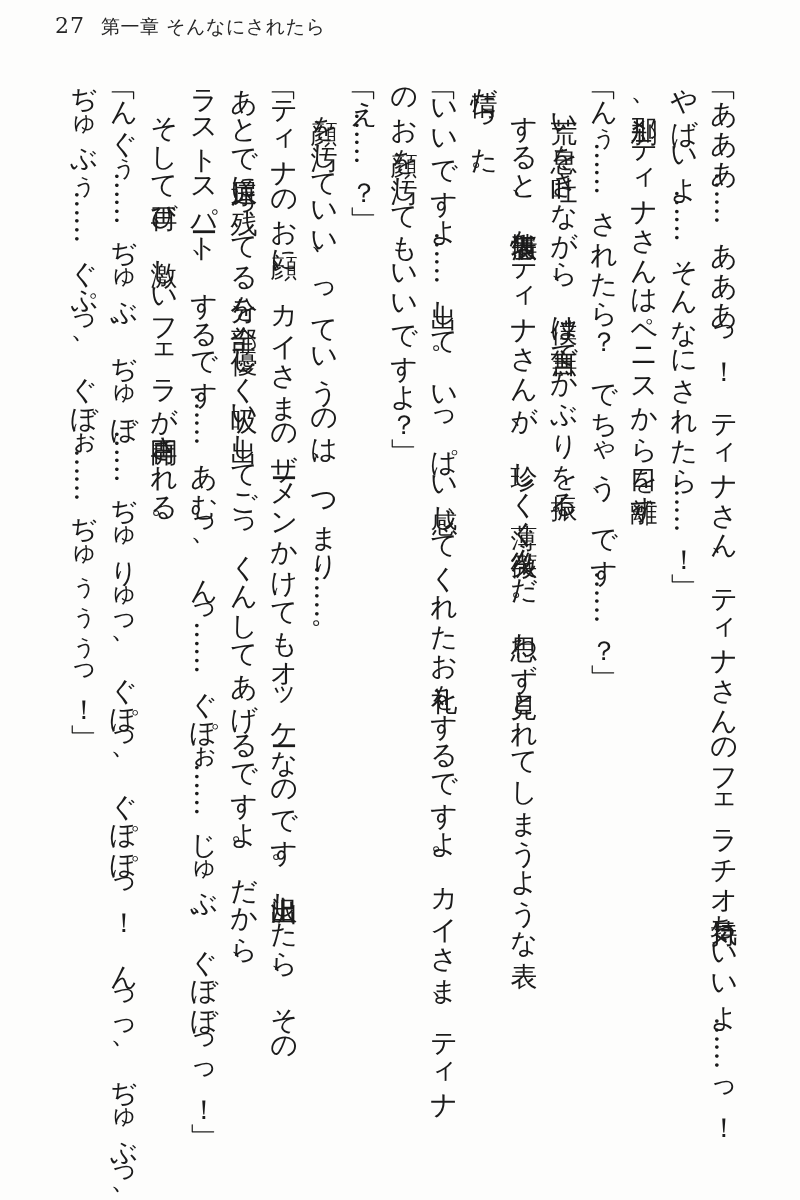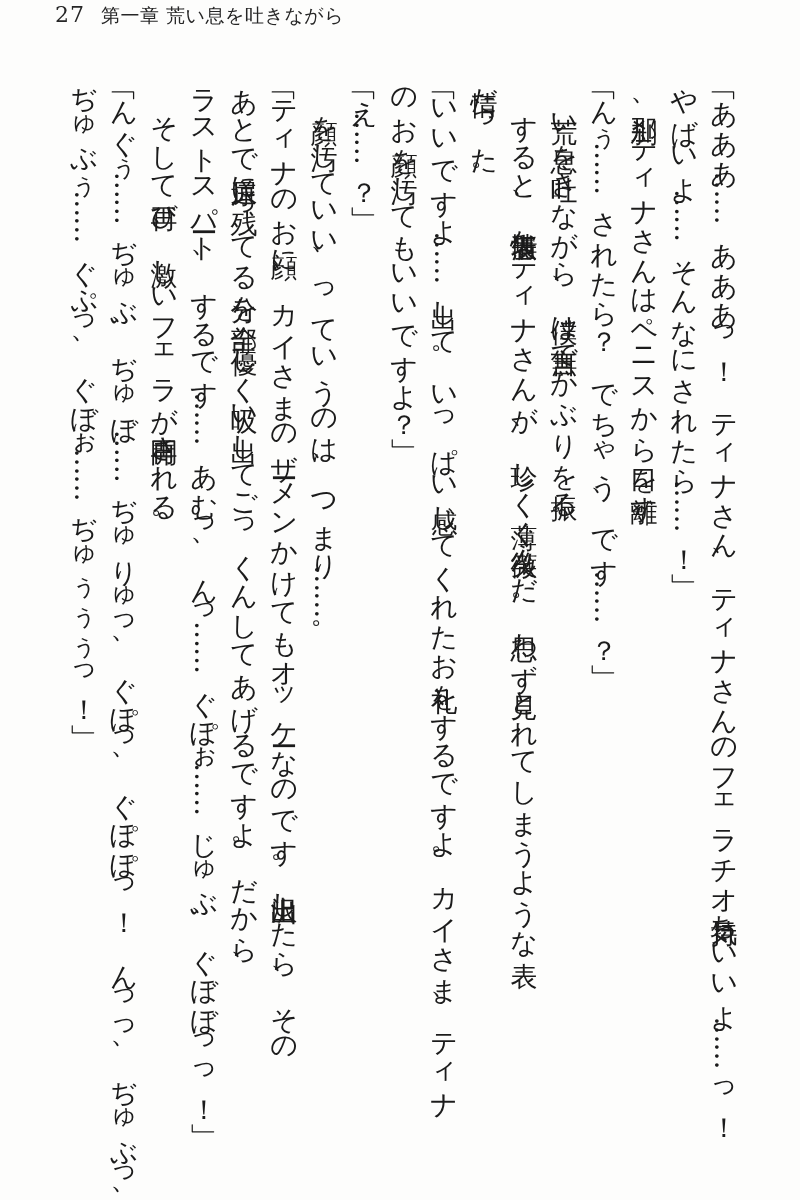--- a/index.html
+++ b/index.html
@@ -14,21 +14,21 @@
     position: relative;
     font-family: "DejaVu Serif", "Liberation Serif", serif;
     color: #1f1f1f;
   }
   .page {
     position: absolute;
     inset: 0;
   }
   .running-head {
     position: absolute;
-    top: 2px;
+    top: 13px;
     left: 55px;
     display: flex;
     align-items: baseline;
     gap: 16px;
     color: #262626;
     white-space: nowrap;
   }
   .page-number {
     font-size: 22px;
     letter-spacing: 1px;
@@ -62,21 +62,21 @@
     text-indent: 13px;
   }
 </style>
 </head>
 <body>
 
 <div class="page">
 
   <div class="running-head">
     <span class="page-number">27</span>
-    <span class="chapter-title">第一章 荒い息を吐きながら</span>
+    <span class="chapter-title">第一章 そんなにされたら</span>
   </div>
 
   <div class="text-body">
       <div class="line qindent">「あああ……あああっ！　ティナさん、ティナさんのフェラチオ気持ちいいよ……っ！</div>
       <div class="line">やばいよ……そんなにされたら……！」</div>
       <div class="line indent">刹那、ティナさんはペニスから口を離す。</div>
       <div class="line qindent">「んぅ……されたら？　でちゃう、です……？」</div>
       <div class="line indent">荒い息を吐きながら、僕は無言でかぶりを振る。</div>
       <div class="line indent">すると、無表情なティナさんが、珍しく薄く微笑んだ。思わず見とれてしまうような表</div>
       <div class="line">情だった。</div>

